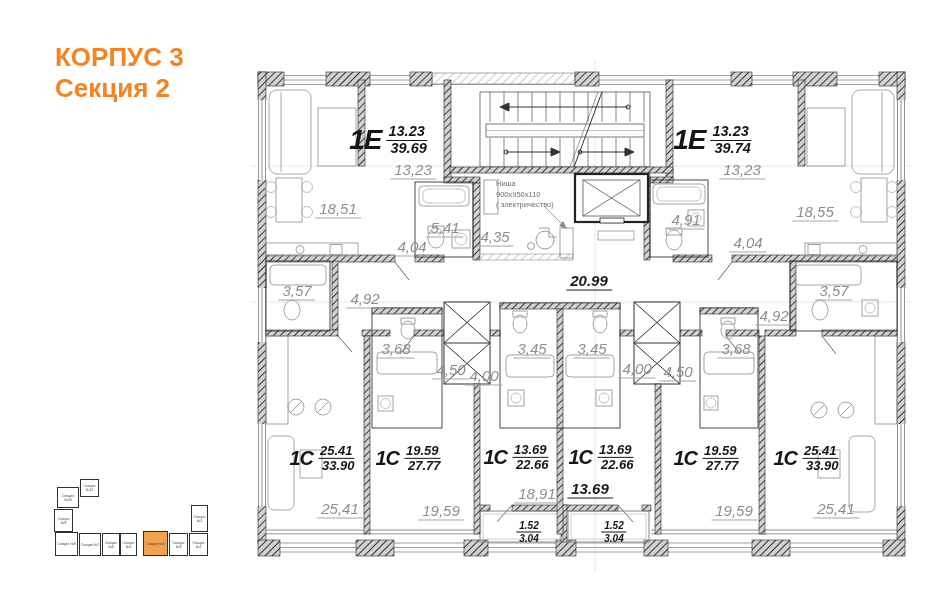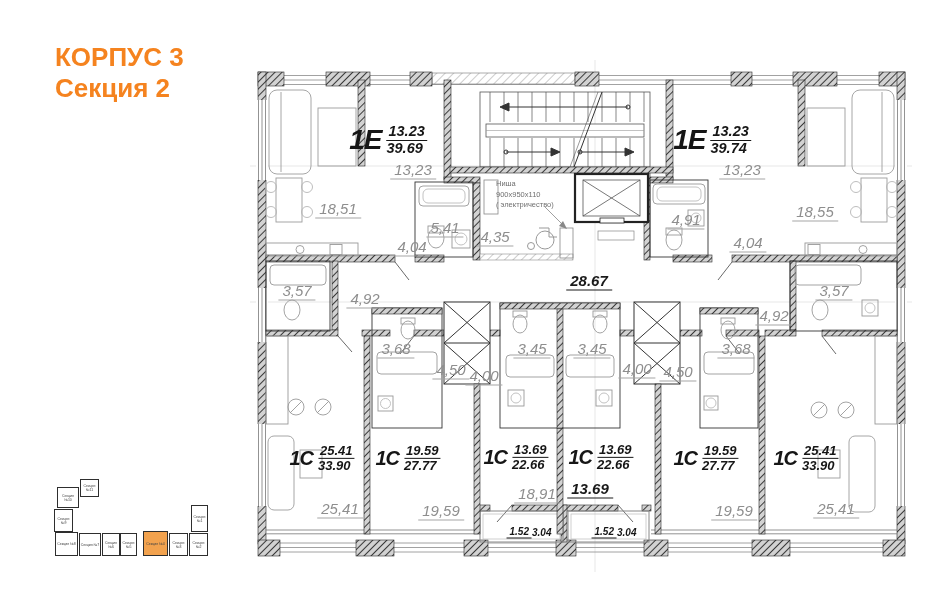--- a/index.html
+++ b/index.html
@@ -6,30 +6,30 @@
   body{width:941px;height:600px;position:relative;background:#fff;
        font-family:"Liberation Sans",sans-serif;overflow:hidden}
   svg.plan{position:absolute;left:0;top:0}
   .titleblock{position:absolute;left:55px;top:42px;line-height:1.2}
   .t1,.t2{color:var(--accent,#F5831F);font-weight:bold;font-size:26px}
   .t3{color:#161616;font-weight:bold;font-size:17px;margin-top:3px}
   .apt{position:absolute;transform:translate(-50%,-50%);display:flex;align-items:center;gap:5px;
        font-style:italic;font-weight:bold;color:#161616;white-space:nowrap}
   .apt .t{font-size:28px;letter-spacing:-1px}
   .apt.sm .t{font-size:20px}
-  .frac{display:inline-flex;flex-direction:column;align-items:flex-start;line-height:1.05}
+  .frac{display:inline-flex;flex-direction:column;align-items:flex-end;line-height:1.05}
   .frac .num{border-bottom:1.6px solid #161616;padding:0 2px}
   .apt .frac span{font-size:14.5px}
   .apt.sm .frac span{font-size:13px}
   .meas{position:absolute;transform:translate(-50%,-50%);font-style:italic;font-size:15px;
         color:#8e8e8e;white-space:nowrap}
   .meas span{display:inline-block;border-bottom:1px solid #a5a5a5;padding:0 4px 1px}
   .meas.dark{color:#1a1a1a;font-weight:bold}
   .meas.dark span{border-color:#1a1a1a}
-  .balc{position:absolute;transform:translate(-50%,-50%);display:flex;flex-direction:row;
+  .balc{position:absolute;transform:translate(-50%,-50%);display:flex;flex-direction:column;
         align-items:center;font-style:italic;font-weight:bold;font-size:10px;color:#161616;line-height:1.2}
   .balc .num{border-bottom:1.2px solid #161616;padding:0 3px}
   .niche{position:absolute;left:496px;top:179px;font-size:7.5px;color:#707070;line-height:1.4}
   .minimap div{position:absolute;border:1.1px solid #2e2e2e;background:#fff;display:flex;
         align-items:center;justify-content:center;font-size:3.5px;color:#444;text-align:center;box-sizing:border-box}
   .minimap div.active{background:var(--highlight,#F2A24E)}
 </style>
 </head>
 <body>
 
@@ -431,21 +431,21 @@
 
   <div class="meas" style="left:413px;top:170px"><span>13,23</span></div>
   <div class="meas" style="left:338px;top:209px"><span>18,51</span></div>
   <div class="meas" style="left:445px;top:228px"><span>5,41</span></div>
   <div class="meas" style="left:412px;top:247px"><span>4,04</span></div>
   <div class="meas" style="left:495px;top:237px"><span>4,35</span></div>
   <div class="meas" style="left:742px;top:170px"><span>13,23</span></div>
   <div class="meas" style="left:815px;top:212px"><span>18,55</span></div>
   <div class="meas" style="left:686px;top:220px"><span>4,91</span></div>
   <div class="meas" style="left:748px;top:243px"><span>4,04</span></div>
-  <div class="meas dark" style="left:589px;top:281px"><span>28.67</span></div>
+  <div class="meas dark" style="left:589px;top:281px"><span>20.99</span></div>
   <div class="meas" style="left:297px;top:291px"><span>3,57</span></div>
   <div class="meas" style="left:365px;top:299px"><span>4,92</span></div>
   <div class="meas" style="left:396px;top:349px"><span>3,68</span></div>
   <div class="meas" style="left:451px;top:370px"><span>4,50</span></div>
   <div class="meas" style="left:484px;top:376px"><span>4,00</span></div>
   <div class="meas" style="left:532px;top:349px"><span>3,45</span></div>
   <div class="meas" style="left:592px;top:349px"><span>3,45</span></div>
   <div class="meas" style="left:637px;top:369px"><span>4,00</span></div>
   <div class="meas" style="left:678px;top:372px"><span>4,50</span></div>
   <div class="meas" style="left:736px;top:349px"><span>3,68</span></div>

